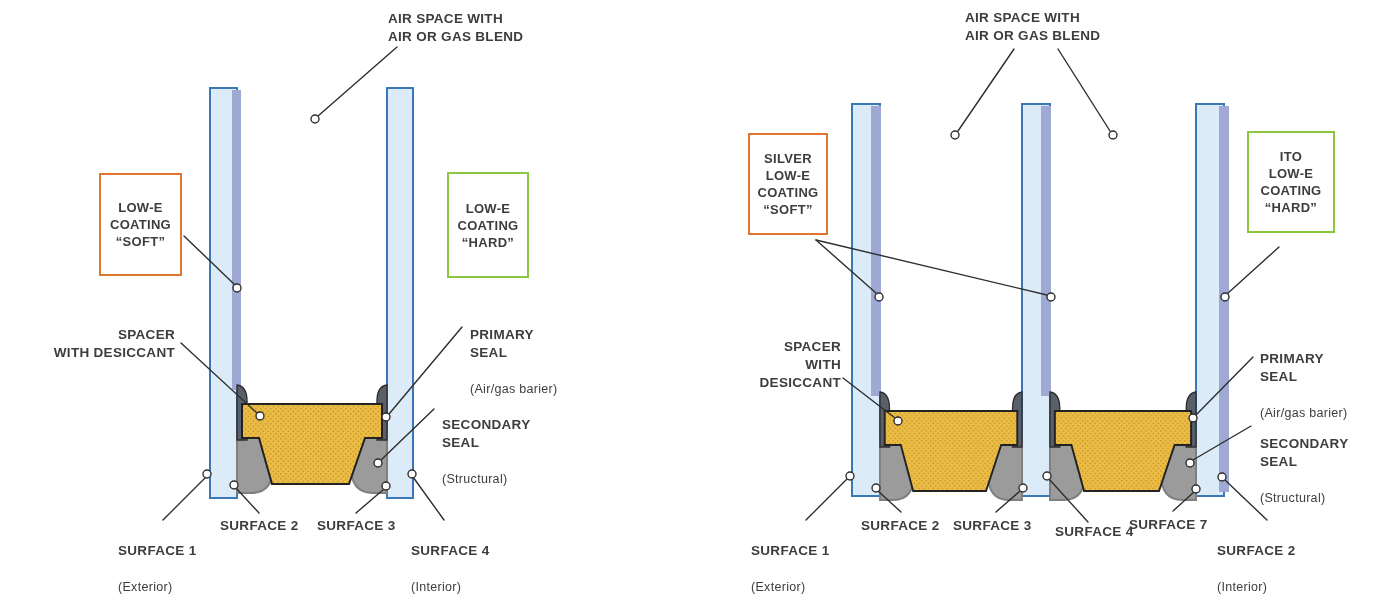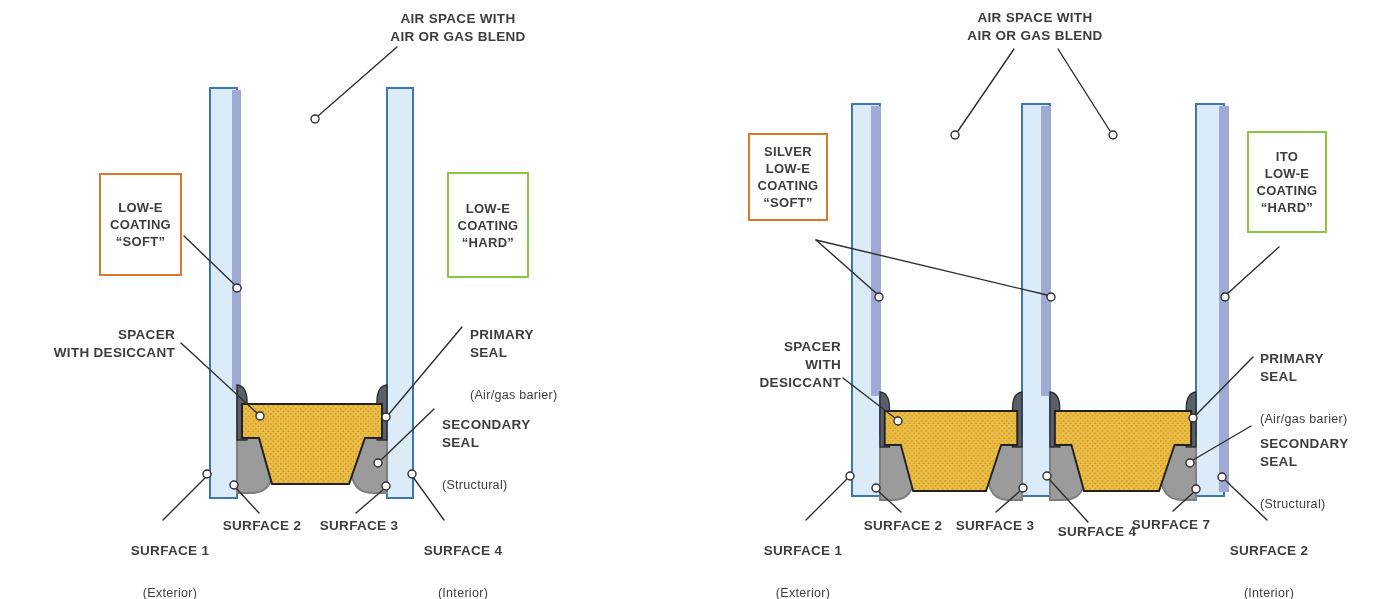--- a/index.html
+++ b/index.html
@@ -12,22 +12,22 @@
   }
   html,body{margin:0;padding:0;}
   body{
     width:1400px;height:599px;position:relative;background:var(--bg);
     font-family:"Liberation Sans", sans-serif;color:var(--text);
     overflow:hidden;
   }
   svg.layer{position:absolute;left:0;top:0;}
   .lbl{position:absolute;white-space:pre-line;letter-spacing:.3px;}
   .main{font-size:13.5px;font-weight:bold;line-height:18px;}
-  .note{font-size:12.5px;font-weight:normal;line-height:15px;margin-top:8px;}
-  .center{text-align:center;}
+  .note{font-size:12.5px;font-weight:normal;line-height:15px;margin-top:2px;}
+  .center{}
   .right{text-align:right;}
   .cbox{
     position:absolute;box-sizing:border-box;background:#fff;
     display:flex;align-items:center;justify-content:center;text-align:center;
     font-size:13px;font-weight:bold;line-height:17px;letter-spacing:.3px;
     white-space:pre-line;
   }
   .soft{border:2px solid var(--soft_box_border);}
   .hard{border:2px solid var(--hard_box_border);}
 </style>
@@ -197,26 +197,26 @@
 <div class="lbl main center" style="left:220px;top:517px;width:84px;">SURFACE 2</div>
 <div class="lbl main center" style="left:317px;top:517px;width:84px;">SURFACE 3</div>
 <div class="lbl center" style="left:411px;top:524px;width:104px;">
   <div class="main">SURFACE 4</div>
   <div class="note">(Interior)</div>
 </div>
 
 <div class="lbl main center" style="left:965px;top:9px;width:140px;">AIR SPACE WITH
 AIR OR GAS BLEND</div>
 
-<div class="cbox soft" style="left:748px;top:133px;width:80px;height:88px;">SILVER
+<div class="cbox soft" style="left:748px;top:133px;width:80px;height:102px;">SILVER
 LOW-E
 COATING
 “SOFT”</div>
 
-<div class="cbox hard" style="left:1247px;top:131px;width:80px;height:102px;">ITO
+<div class="cbox hard" style="left:1247px;top:131px;width:88px;height:102px;">ITO
 LOW-E
 COATING
 “HARD”</div>
 
 <div class="lbl main right" style="left:723px;top:338px;width:118px;">SPACER
 WITH DESICCANT</div>
 
 <div class="lbl" style="left:1260px;top:332px;">
   <div class="main">PRIMARY
 SEAL</div>

